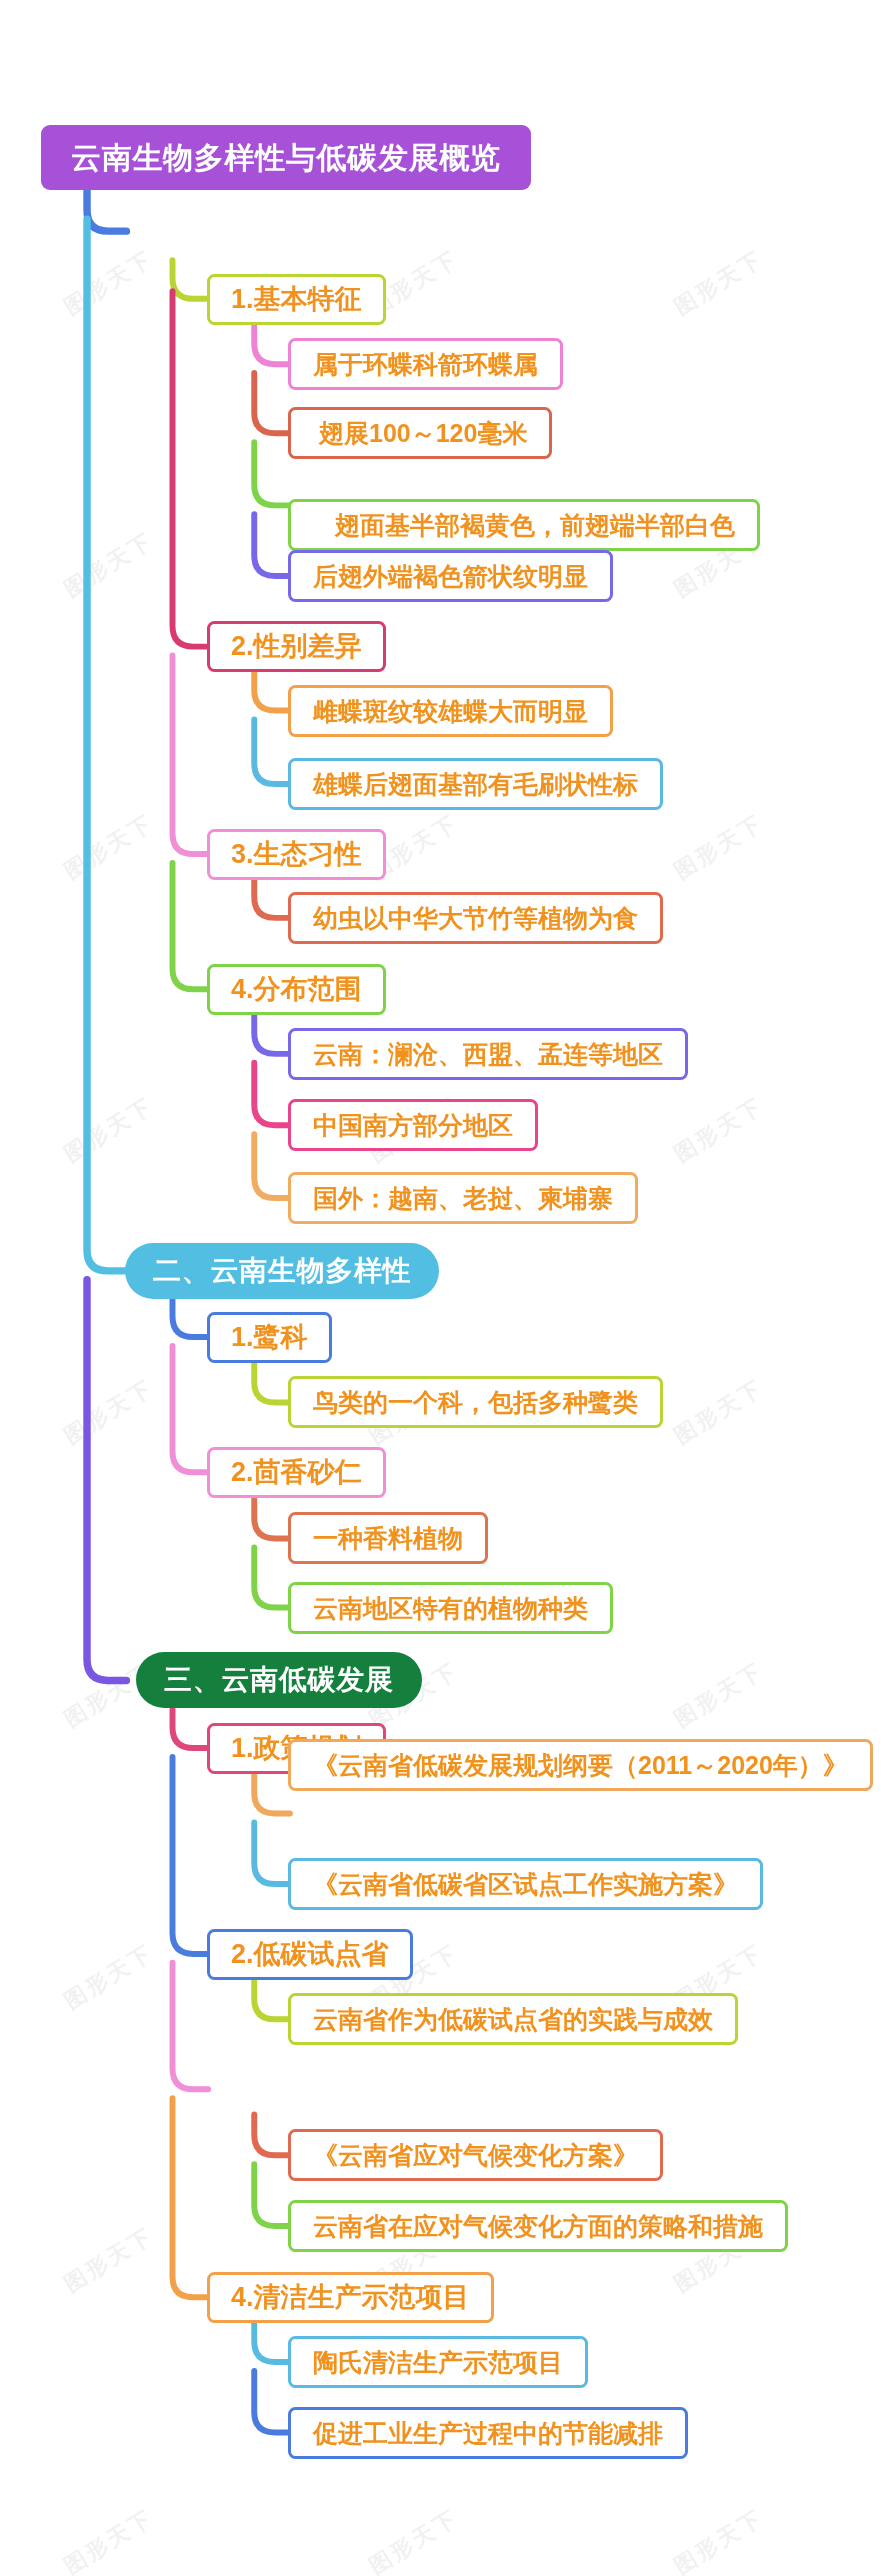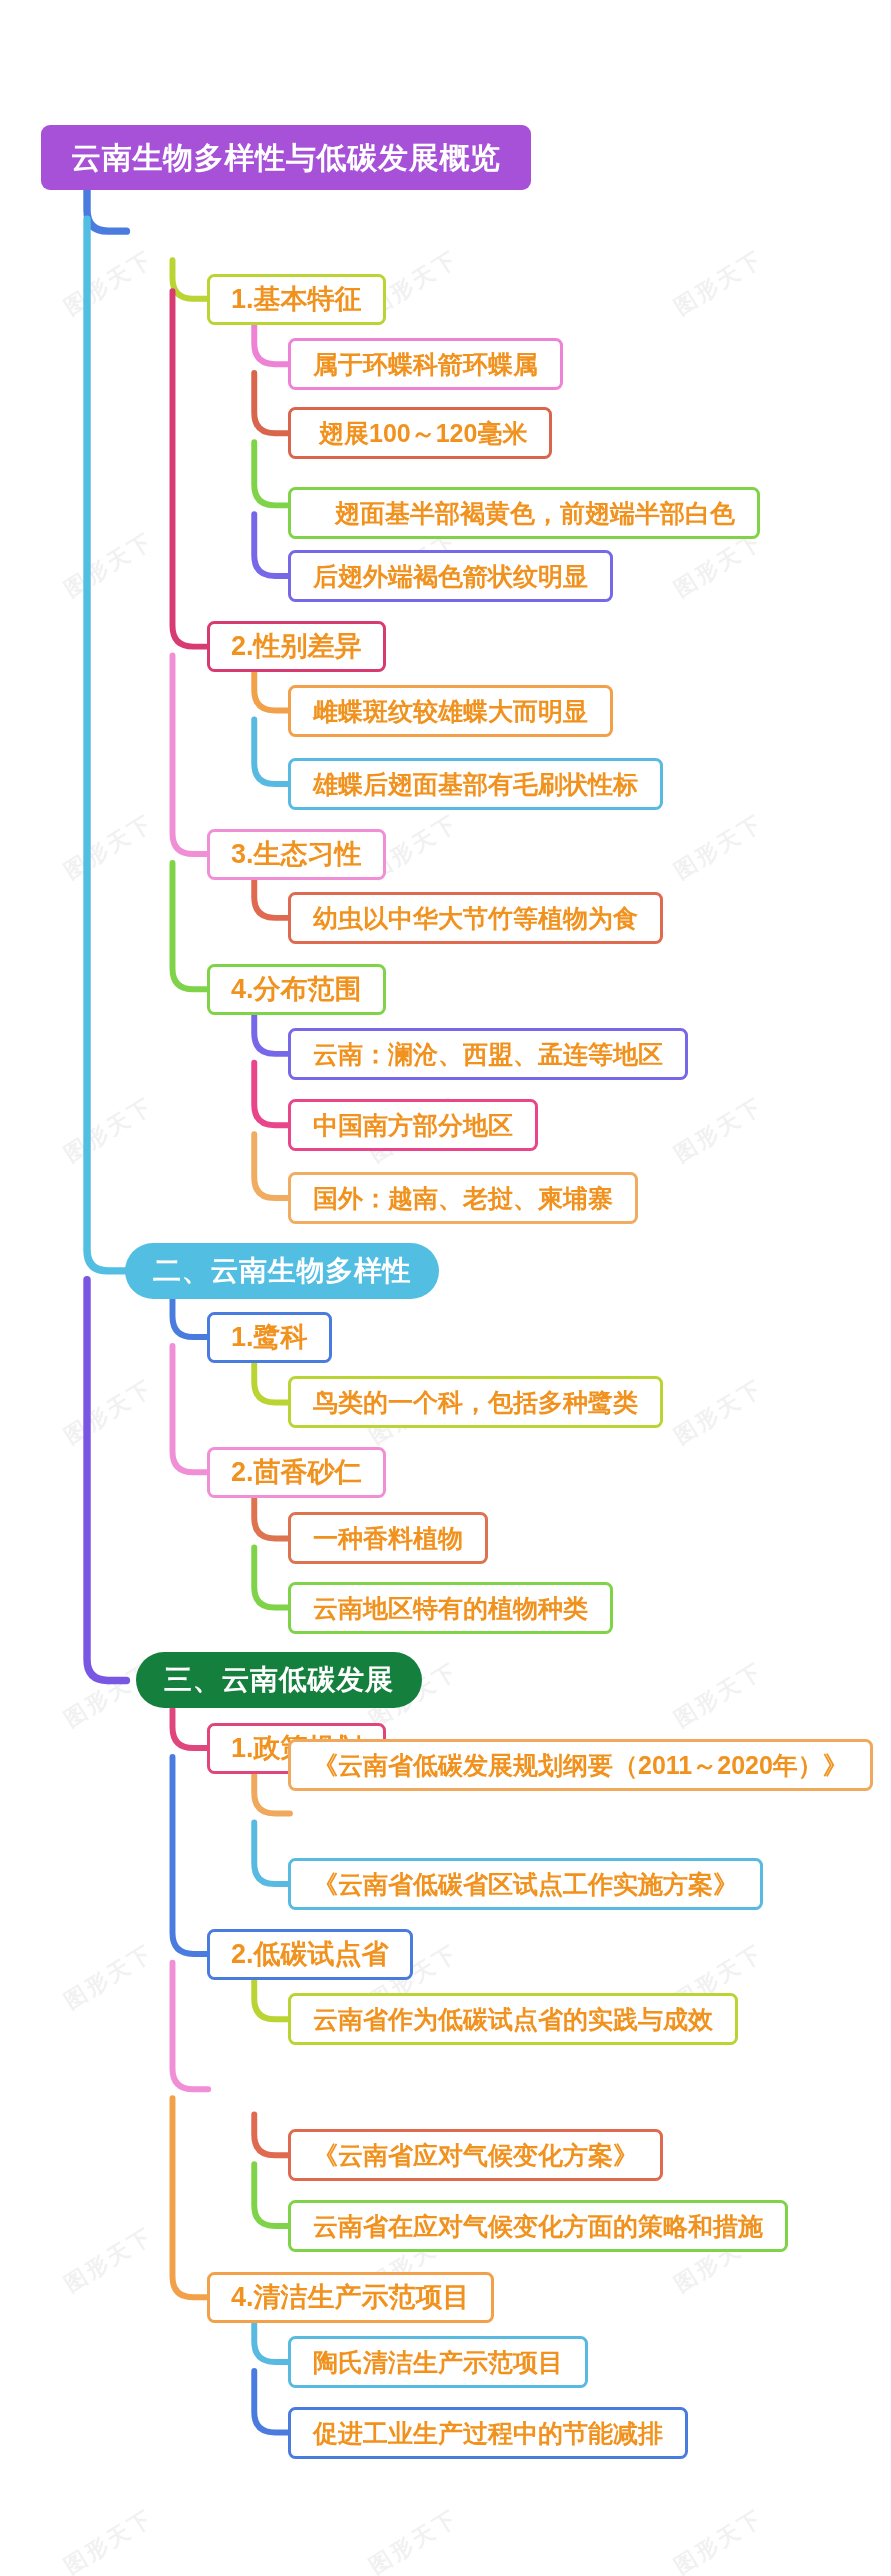--- a/index.html
+++ b/index.html
@@ -95,21 +95,21 @@
   <div class="node pill" style="left: 125px; top: 1243px; background: rgb(82, 190, 226);">二、云南生物多样性</div>
   <div class="node pill" style="left: 136px; top: 1652px; background: #15803d;">三、云南低碳发展</div>
 
   <div class="node topic" style="left: 207px; top: 274px; border-color: rgb(185, 212, 51);">1.基本特征</div>
   <div class="node topic" style="left: 207px; top: 621px; border-color: rgb(216, 58, 114);">2.性别差异</div>
   <div class="node topic" style="left: 207px; top: 829px; border-color: rgb(241, 143, 214);">3.生态习性</div>
   <div class="node topic" style="left: 207px; top: 964px; border-color: rgb(127, 211, 72);">4.分布范围</div>
 
   <div class="node leaf" style="left: 288px; top: 338px; border-color: rgb(238, 130, 213);">属于环蝶科箭环蝶属</div>
   <div class="node leaf" style="left: 288px; top: 407px; border-color: rgb(217, 102, 76); padding-left: 28px;">翅展100～120毫米</div>
-  <div class="node leaf" style="left: 288px; top: 487px; border-color: rgb(127, 211, 72); padding-left: 44px;">翅面基半部褐黄色，前翅端半部白色</div>
+  <div class="node leaf" style="left: 288px; top: 499px; border-color: rgb(127, 211, 72); padding-left: 44px;">翅面基半部褐黄色，前翅端半部白色</div>
   <div class="node leaf" style="left: 288px; top: 550px; border-color: rgb(118, 104, 232);">后翅外端褐色箭状纹明显</div>
   <div class="node leaf" style="left: 288px; top: 685px; border-color: rgb(242, 160, 74);">雌蝶斑纹较雄蝶大而明显</div>
   <div class="node leaf" style="left: 288px; top: 758px; border-color: rgb(88, 186, 224);">雄蝶后翅面基部有毛刷状性标</div>
   <div class="node leaf" style="left: 288px; top: 892px; border-color: rgb(224, 106, 80);">幼虫以中华大节竹等植物为食</div>
   <div class="node leaf" style="left: 288px; top: 1028px; border-color: rgb(118, 104, 232);">云南：澜沧、西盟、孟连等地区</div>
   <div class="node leaf" style="left: 288px; top: 1099px; border-color: rgb(232, 69, 139);">中国南方部分地区</div>
   <div class="node leaf" style="left: 288px; top: 1172px; border-color: rgb(240, 172, 96);">国外：越南、老挝、柬埔寨</div>
 
   <div class="node topic" style="left: 207px; top: 1312px; border-color: rgb(74, 124, 224);">1.鹭科</div>
   <div class="node topic" style="left: 207px; top: 1447px; border-color: rgb(241, 143, 214);">2.茴香砂仁</div>

